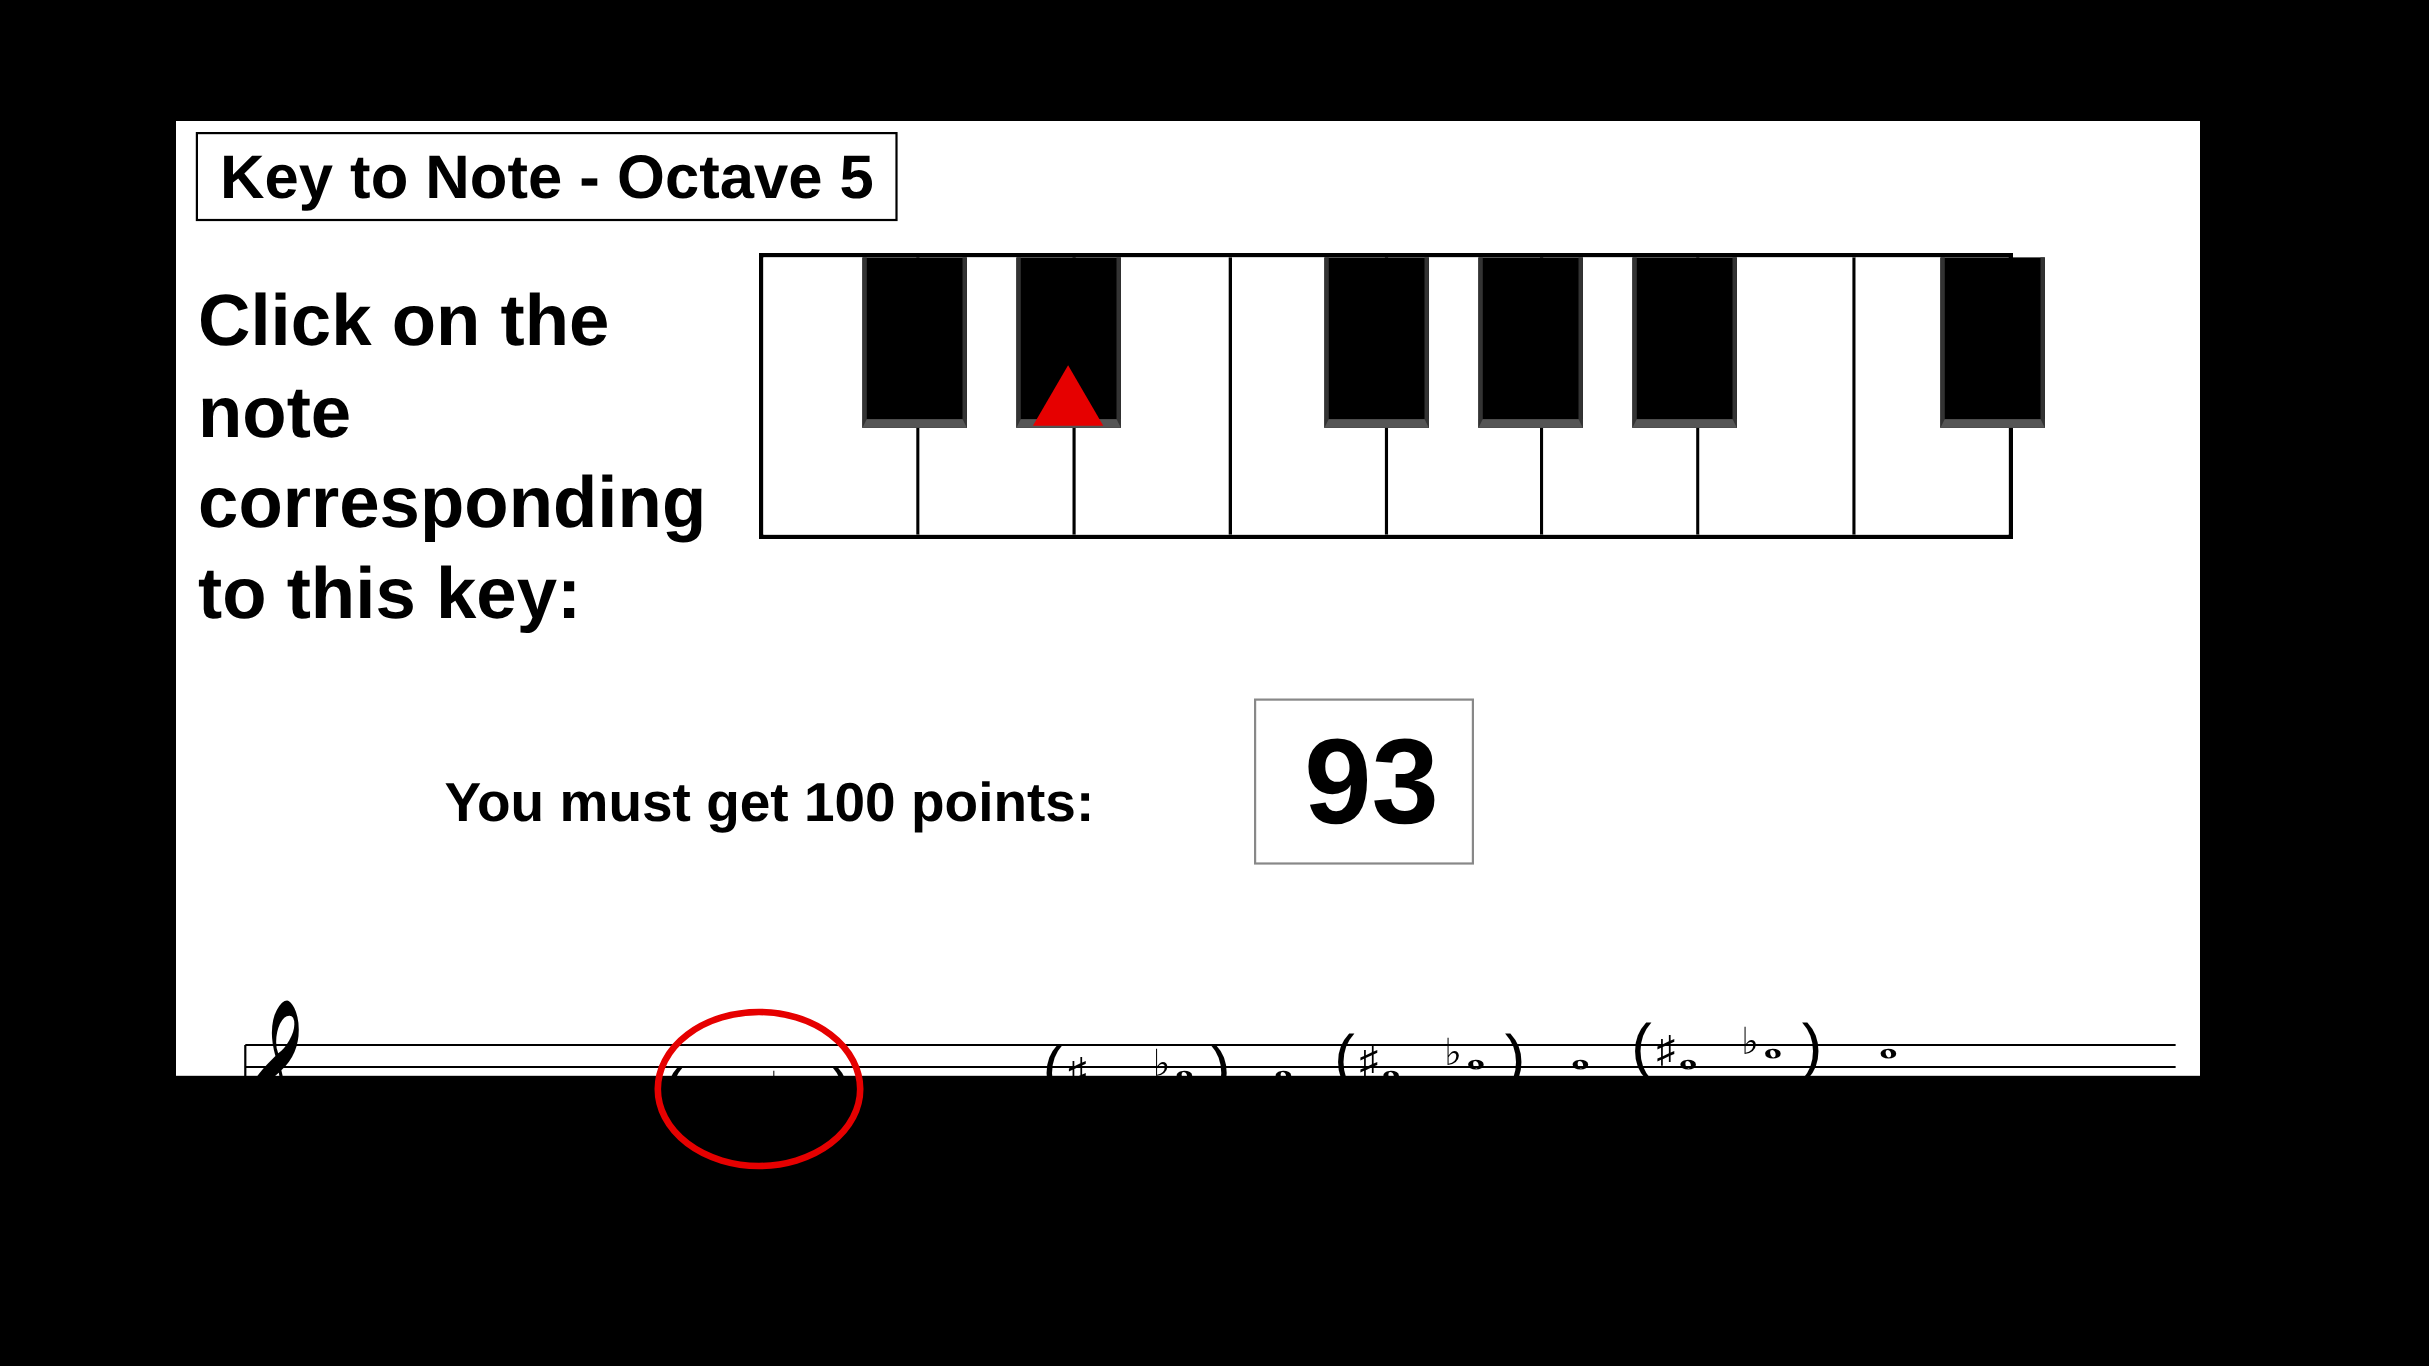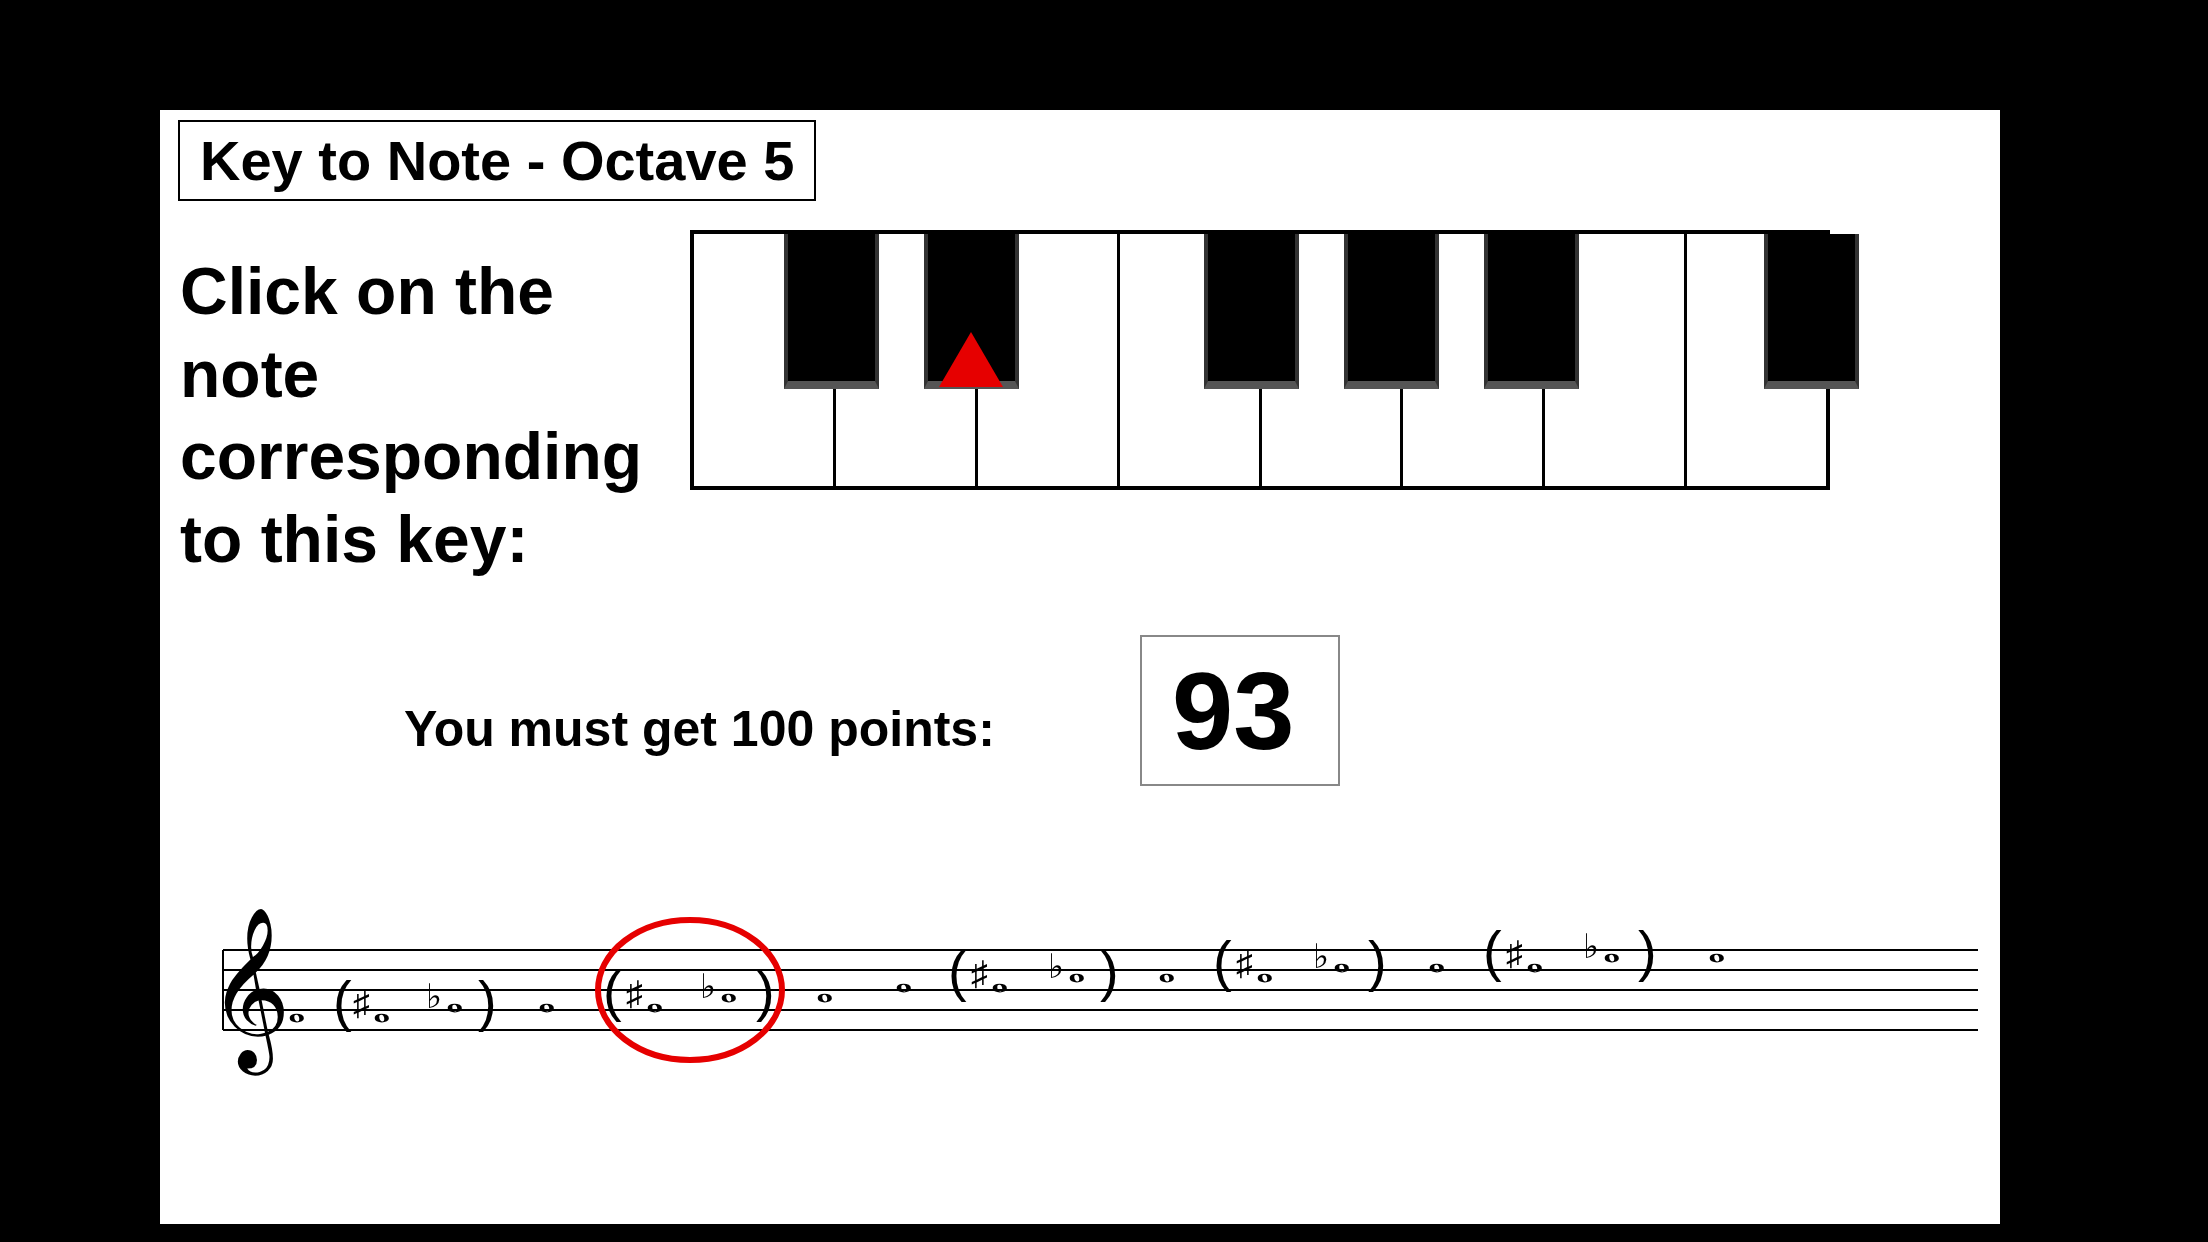--- a/index.html
+++ b/index.html
@@ -10,21 +10,21 @@
     width: 2208px;
     height: 1242px;
     font-family: Arial, Helvetica, sans-serif;
     overflow: hidden;
   }
   .app {
     position: absolute;
     left: 160px;
     top: 110px;
     width: 1840px;
-    height: 1114px;
+    height: 868px;
     background: #fff;
   }
   .title-box {
     position: absolute;
     left: 18px;
     top: 10px;
     border: 2px solid #000;
     padding: 6px 20px;
     font-size: 56px;
     font-weight: 700;
@@ -86,21 +86,21 @@
   }
   .score-box {
     position: absolute;
     left: 980px;
     top: 525px;
     border: 2px solid #888;
     padding: 10px 30px;
     font-size: 110px;
     font-weight: 900;
     min-width: 200px;
-    text-align: left;
+    text-align: right;
     font-family: Arial Black, Arial, sans-serif;
   }
   .staff {
     position: absolute;
     left: 18px;
     top: 780px;
     width: 1800px;
     height: 190px;
   }
 </style>

